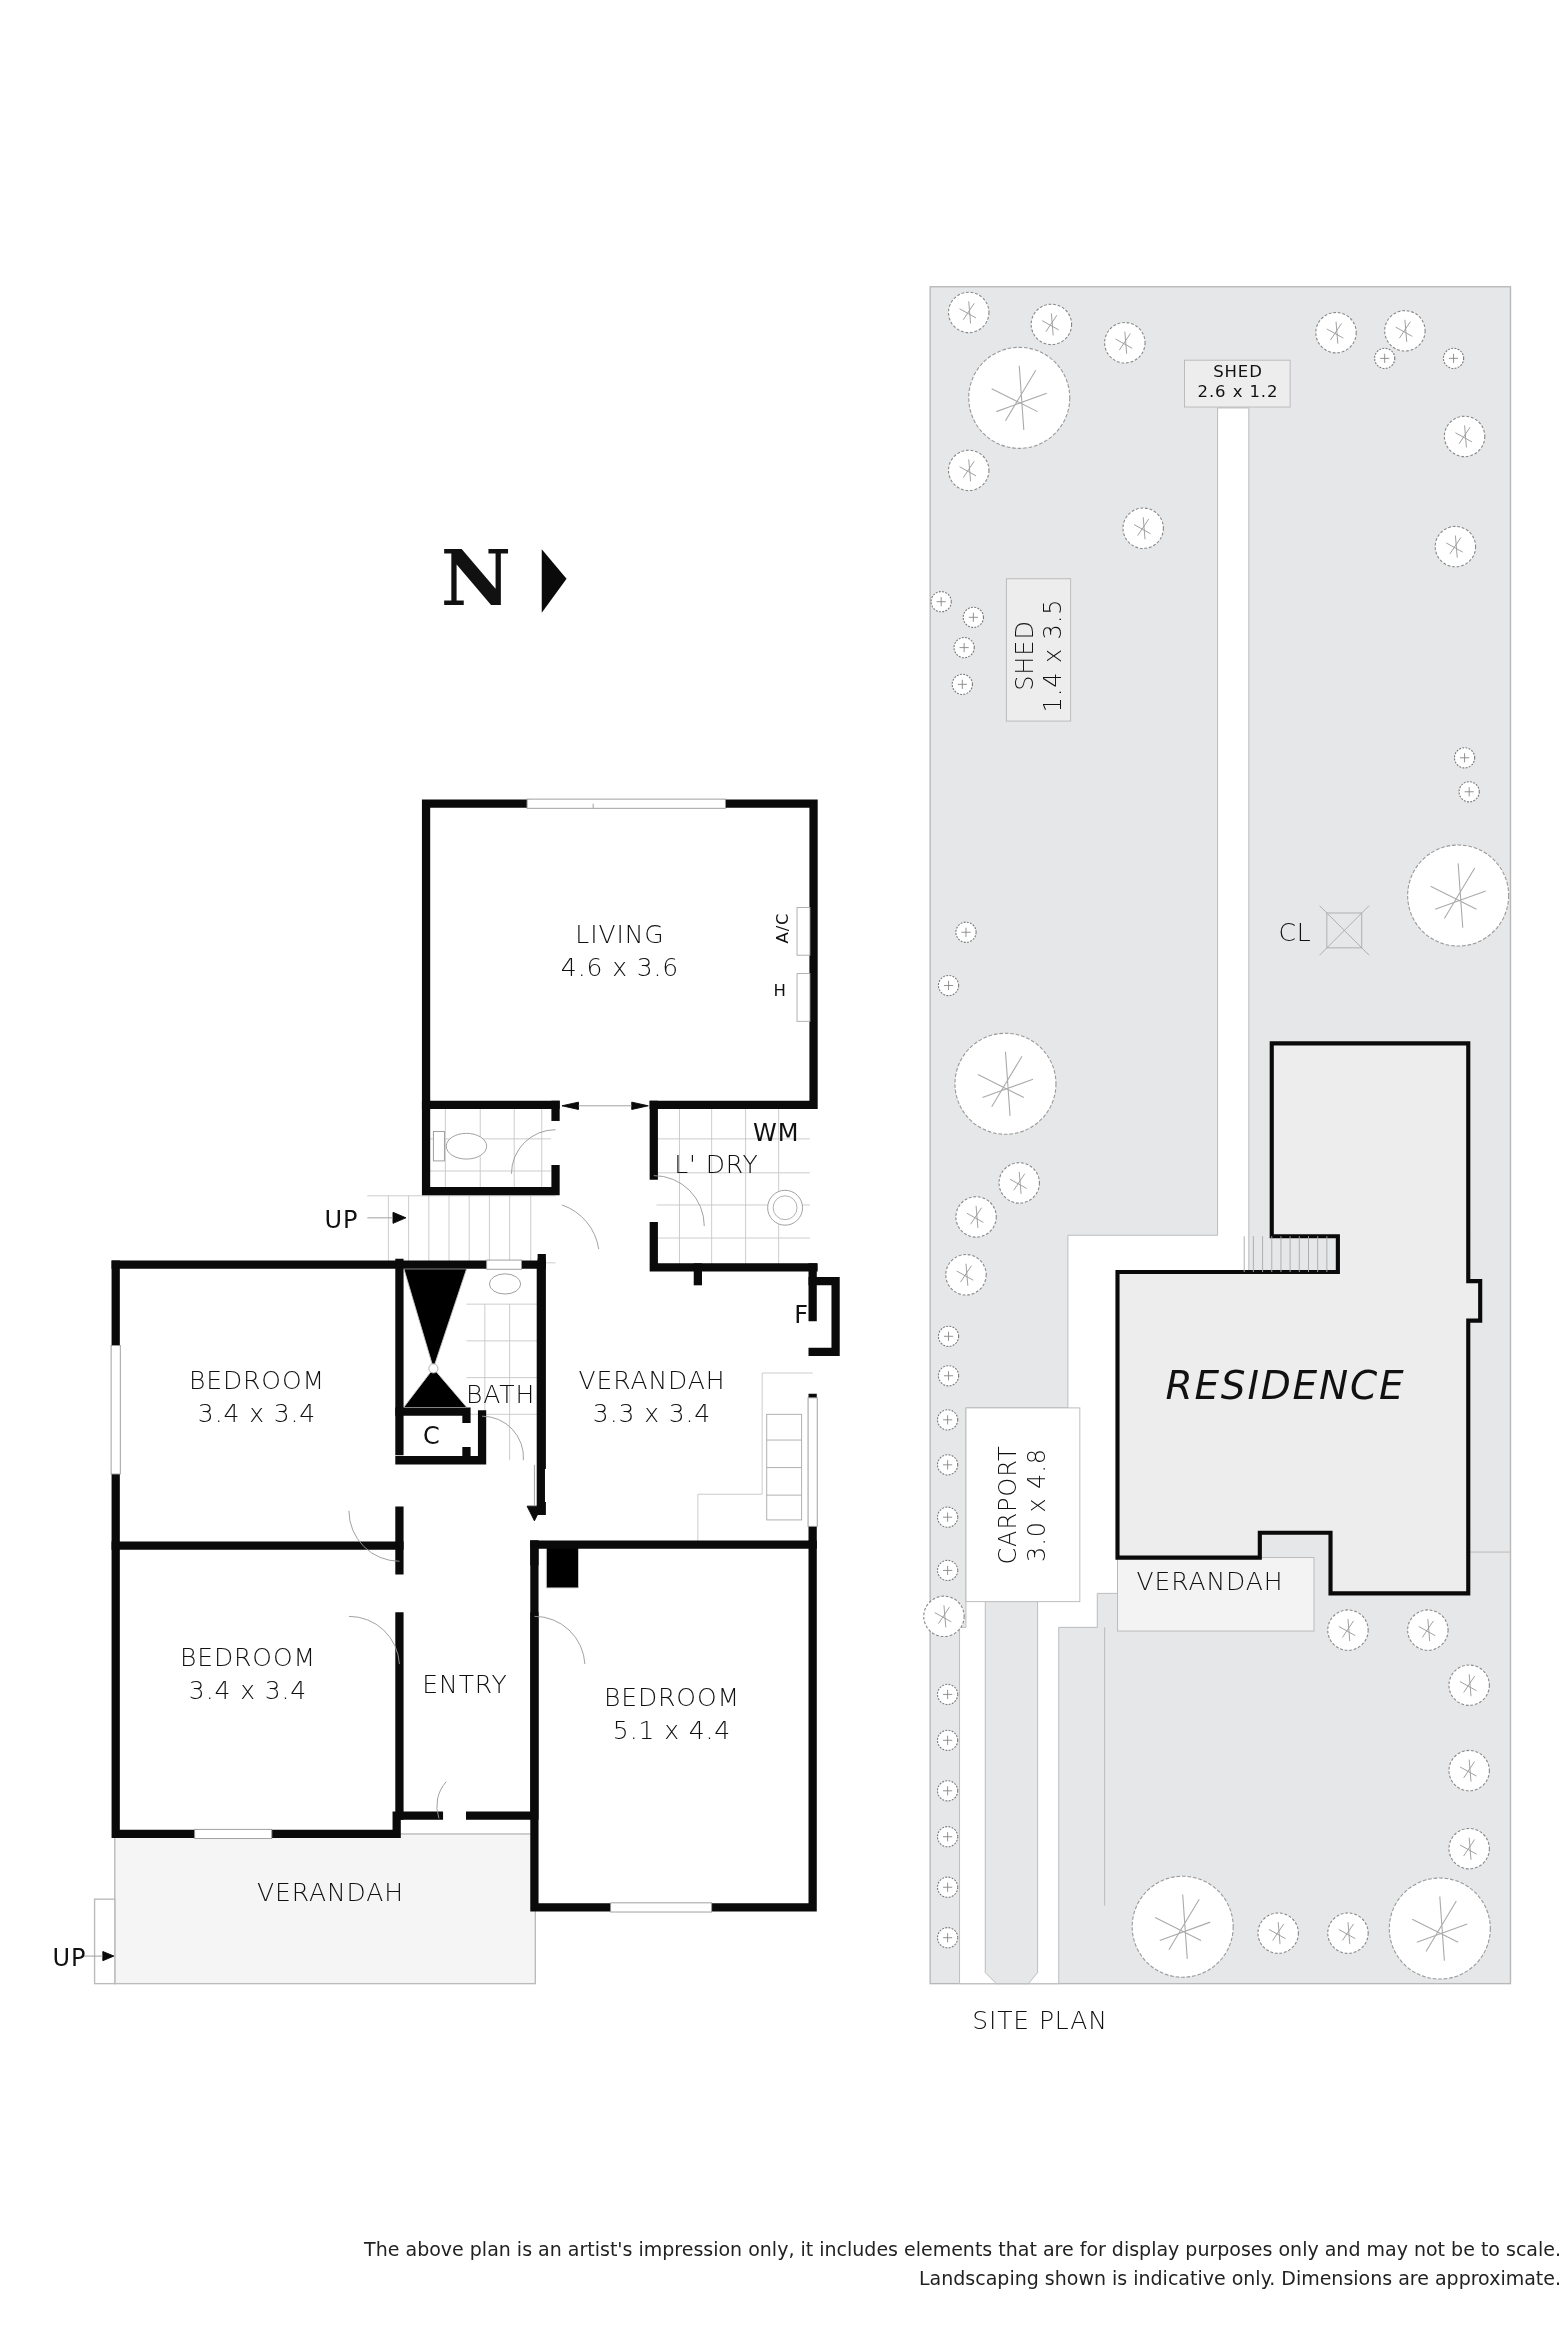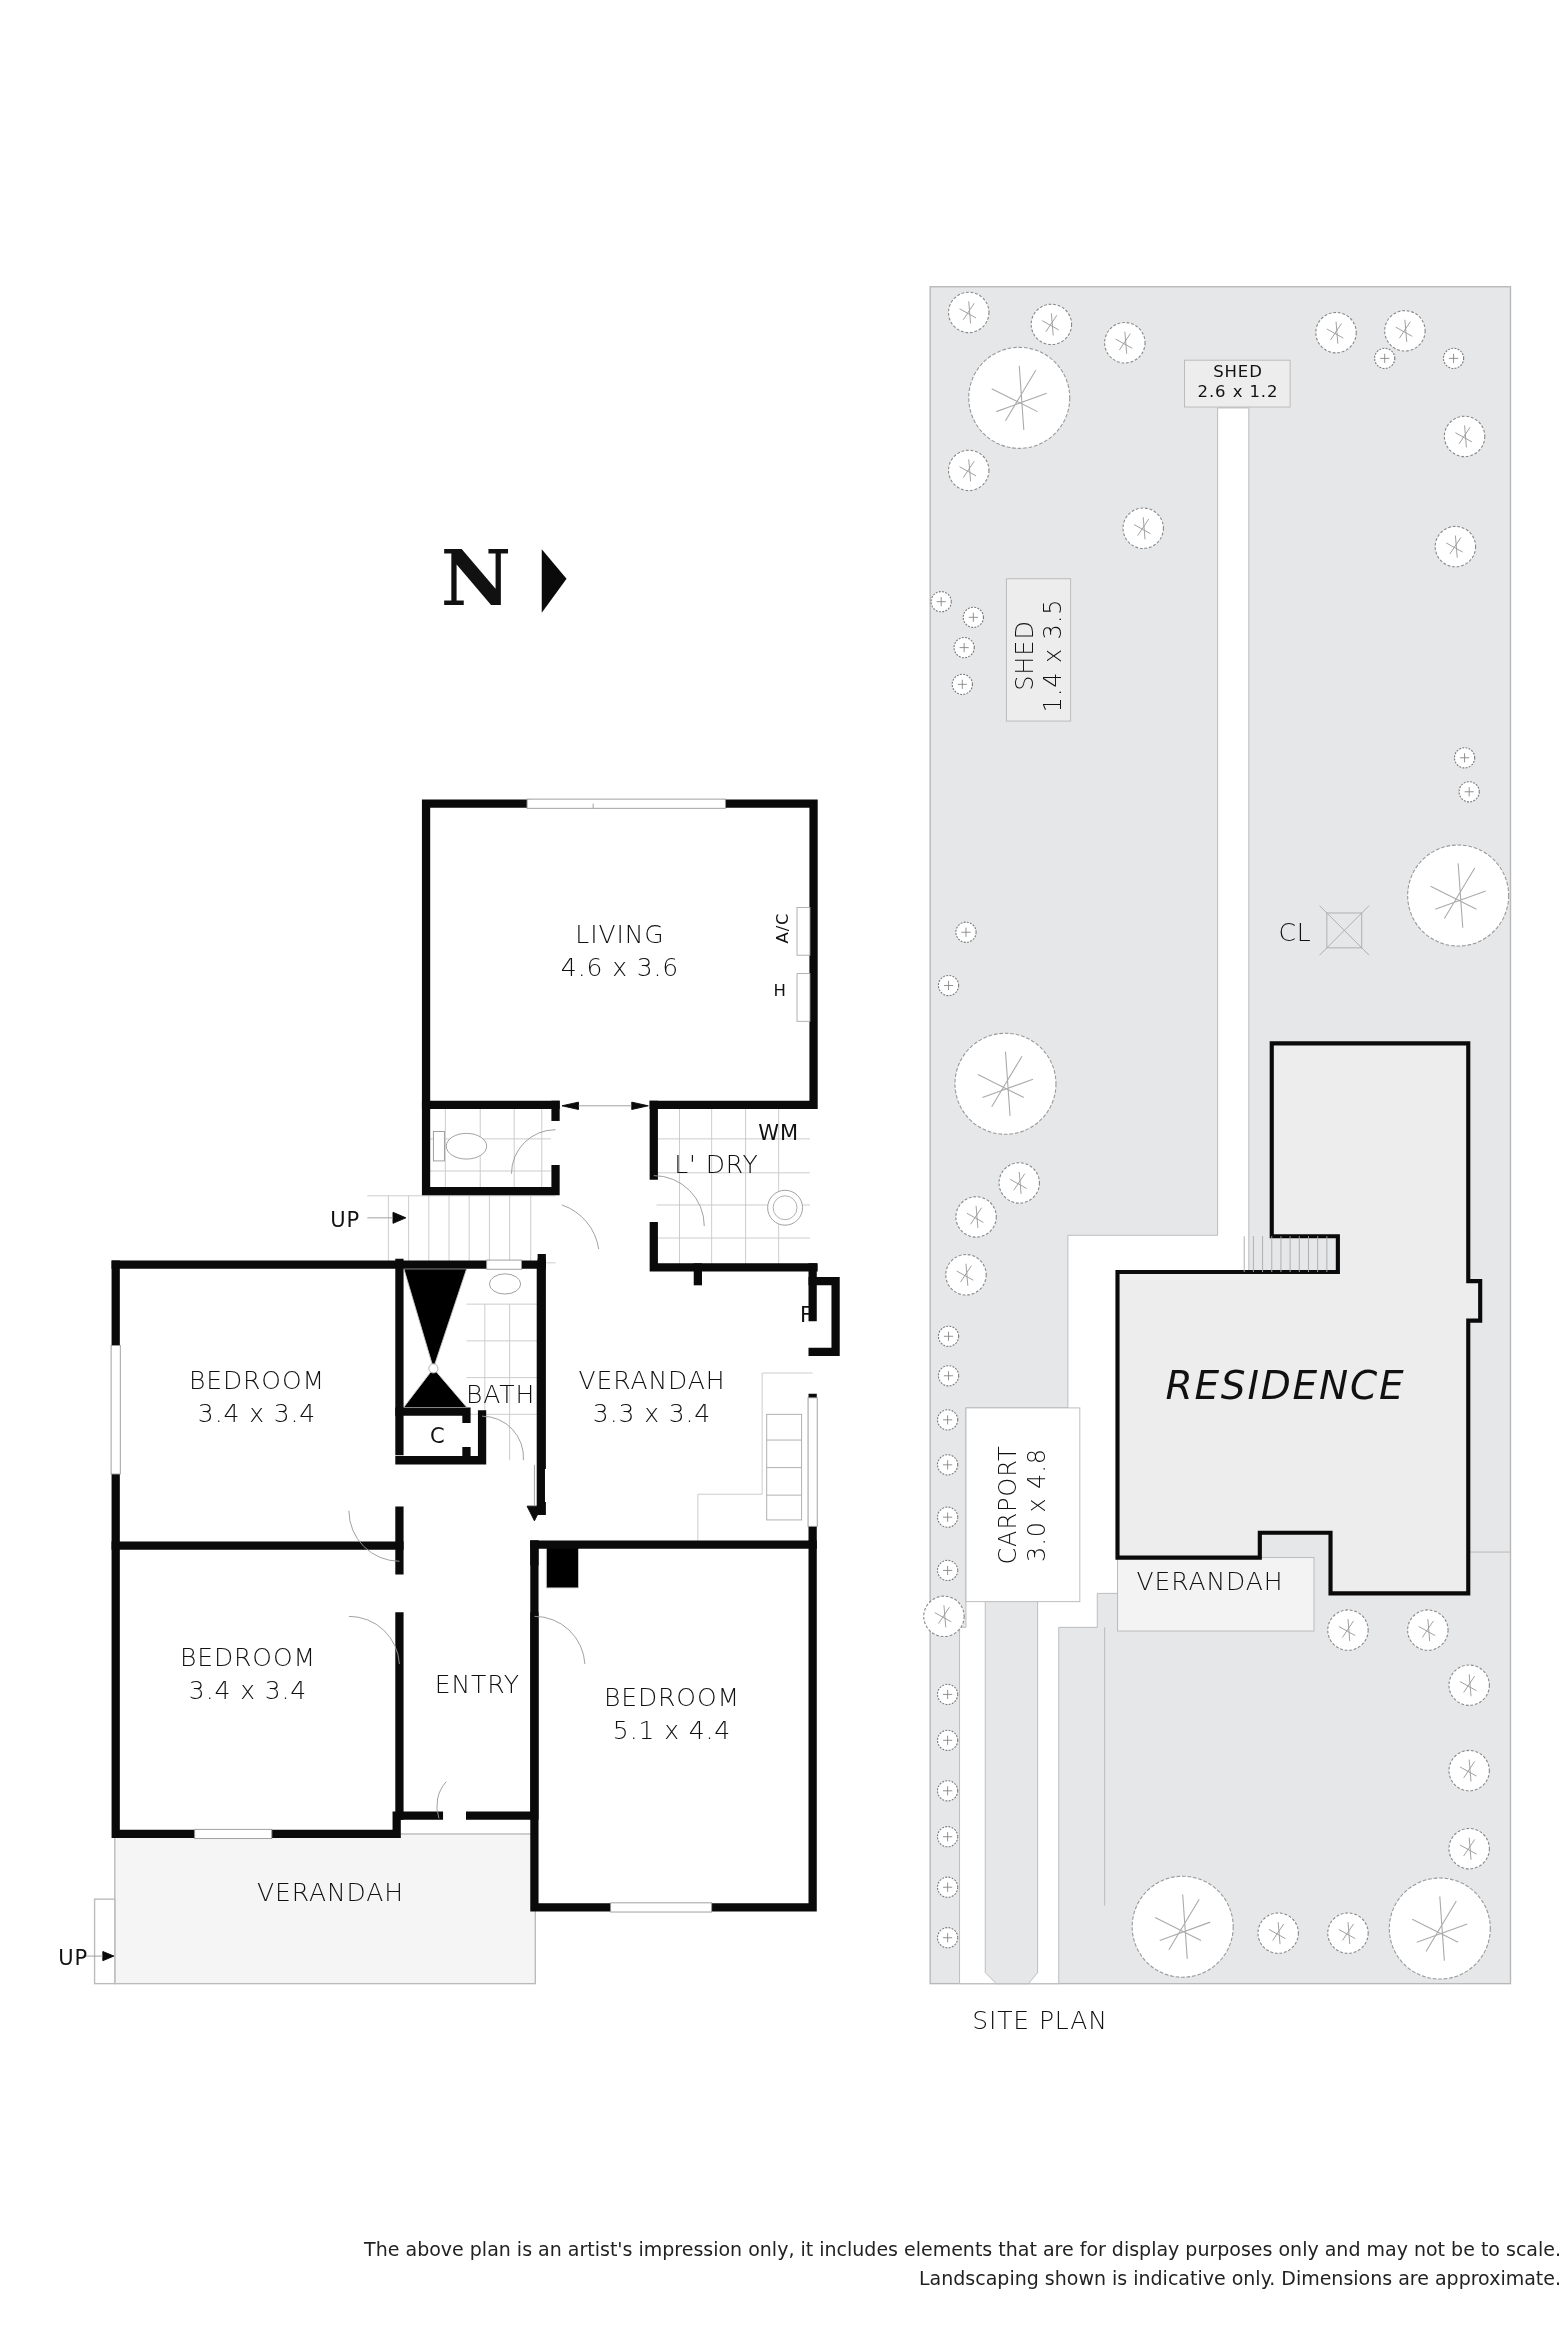--- a/index.html
+++ b/index.html
@@ -1,21 +1,21 @@
 <!DOCTYPE html>
 <html style="font-size:14.7px"><head>
 <meta charset="utf-8">
 <style>
   html, body { margin: 0; padding: 0; background: #ffffff; }
   body { width: 1561px; height: 2342px; position: relative; overflow: hidden; font-family: "DejaVu Sans", sans-serif; }
   svg { position: absolute; left: 0; top: 0; }
   .lbl { position: absolute; color: #111; font-family: "DejaVu Sans", sans-serif; text-align: center; white-space: nowrap; letter-spacing: 0.9px; }
   .room { font-size: 25px; line-height: 33px; font-weight: 300; }
   .room .dim { display: block; }
-  .small { font-size: 21px; line-height: 22px; text-align: right; }
+  .small { font-size: 24px; line-height: 22px; }
   .tiny { font-size: 16.5px; line-height: 20px; }
   .res { font-size: 39px; letter-spacing: 1.8px; }
   .north { font-family: "DejaVu Serif", serif; font-weight: bold; font-size: 77px; letter-spacing: 0; }
   .vert { transform: rotate(-90deg); transform-origin: center center; }
   .footer { position: absolute; left: 0; width: 1561px; top: 2235px; text-align: right; font-size: 19px; line-height: 29px; color: #222; letter-spacing: 0; }
   .footer span { display: block; }
 </style>
 </head>
 <body>
 
@@ -227,21 +227,21 @@
   <span class="dim">3.4 x 3.4</span>
 </div>
 <div class="lbl room" style="left:156px; top:1641px; width:184px;">
   <span>BEDROOM</span>
   <span class="dim">3.4 x 3.4</span>
 </div>
 <div class="lbl room" style="left:580px; top:1681px; width:184px;">
   <span>BEDROOM</span>
   <span class="dim">5.1 x 4.4</span>
 </div>
-<div class="lbl room" style="left:410px; top:1668px; width:110px;text-align:right;">ENTRY</div>
+<div class="lbl room" style="left:410px; top:1668px; width:110px;">ENTRY</div>
 <div class="lbl room" style="left:459px; top:1343px; width:83px;margin-top:35px;">BATH</div>
 <div class="lbl room" style="left:666px; top:1148px; width:101px;">L' DRY</div>
 <div class="lbl room" style="left:234px; top:1876px; width:193px;">VERANDAH</div>
 
 <div class="lbl small" style="left:753px; top:1122px; width:46px;">WM</div>
 <div class="lbl small" style="left:790px; top:1304px; width:23px;">F</div>
 <div class="lbl small" style="left:418px; top:1425px; width:27.5px;">C</div>
 <div class="lbl tiny vert" style="left:764px; top:918px; width:37px;">A/C</div>
 <div class="lbl tiny" style="left:771px; top:981px; width:18.4px;">H</div>
 <div class="lbl small" style="left:323px; top:1209px; width:37px;">UP</div>

